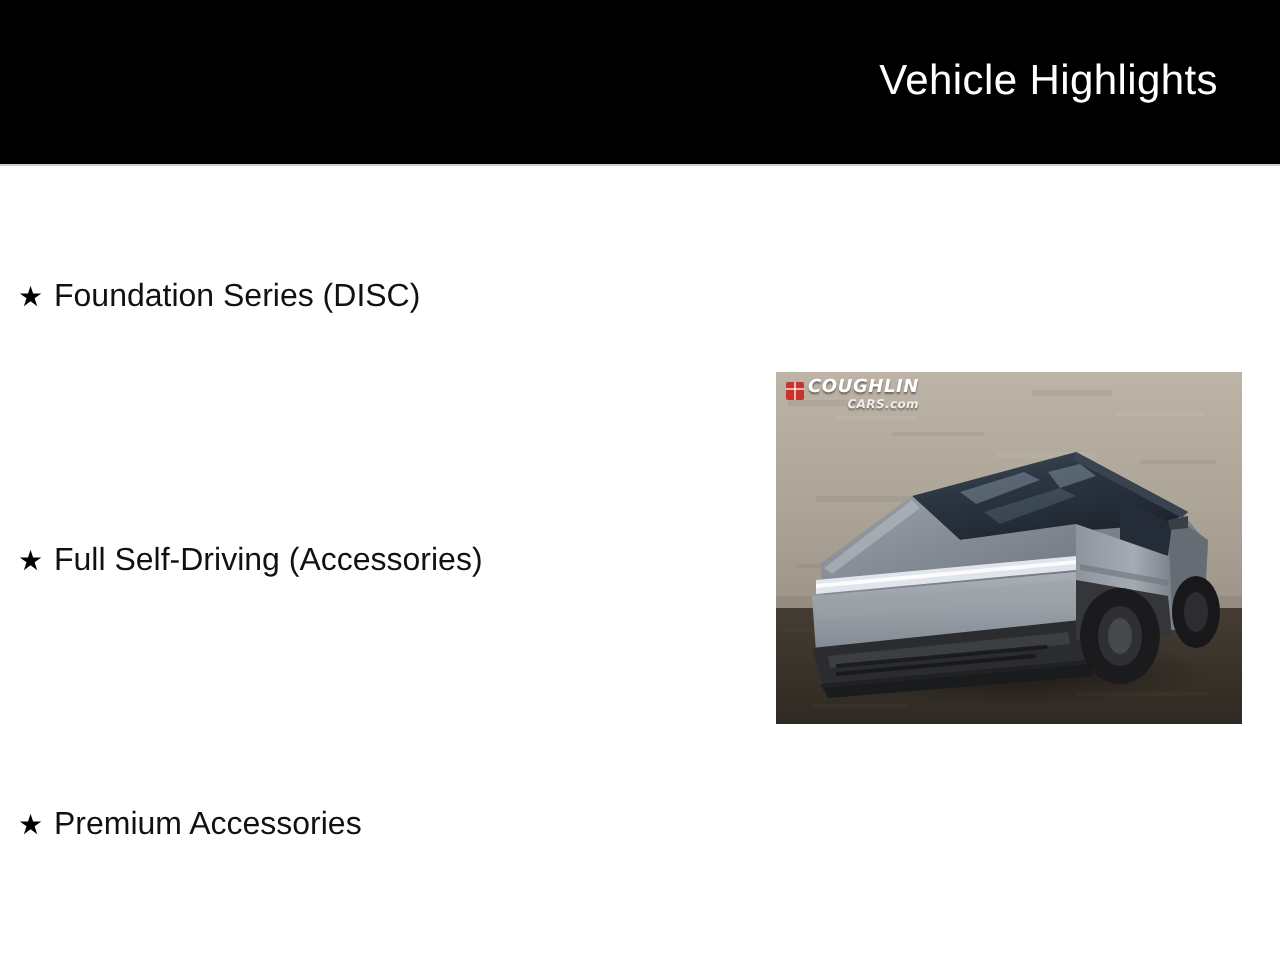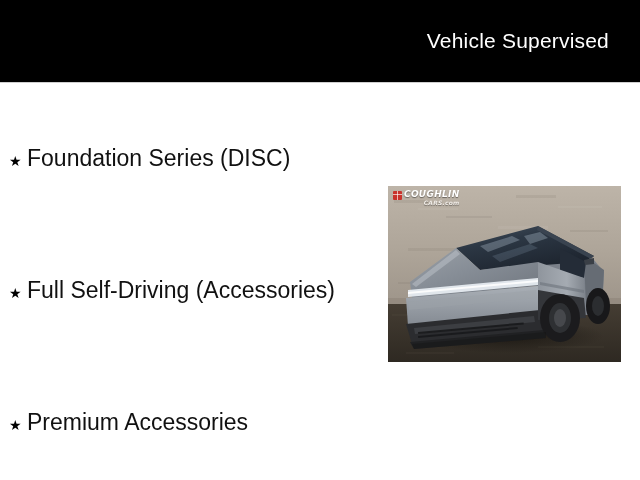--- a/index.html
+++ b/index.html
@@ -70,25 +70,24 @@
 
   .bullet-star {
     font-size: 14px;
     line-height: 20px;
     color: #000000;
     width: 18px;
     flex: 0 0 18px;
     text-align: left;
   }
   .highlight-label {
-    font-size: 23px;
+    font-size: 16px;
     line-height: 20px;
     color: #111111;
     font-weight: 400;
-    margin-top: 10px;
   }
 
   
   #vehicle-photo {
     position: absolute;
     left: 388px;
     top: 186px;
     width: 233px;
     height: 176px;
     overflow: hidden;
@@ -147,21 +146,21 @@
     letter-spacing: 0.2px;
     color: #f0ece7;
     text-shadow: 0 1px 1px rgba(0,0,0,0.4);
     margin-top: 1px;
   }
 </style>
 </head>
 <body>
 
 <div id="header-bar">
-  <div id="header-title">Vehicle Supervised</div>
+  <div id="header-title">Vehicle Highlights</div>
 </div>
 <div id="header-rule"></div>
 
 <ul id="highlights-list">
 
   <li class="highlight-item">
     <span class="bullet-star">★</span>
     <span class="highlight-label">Foundation Series (DISC)</span>
   </li>
 

